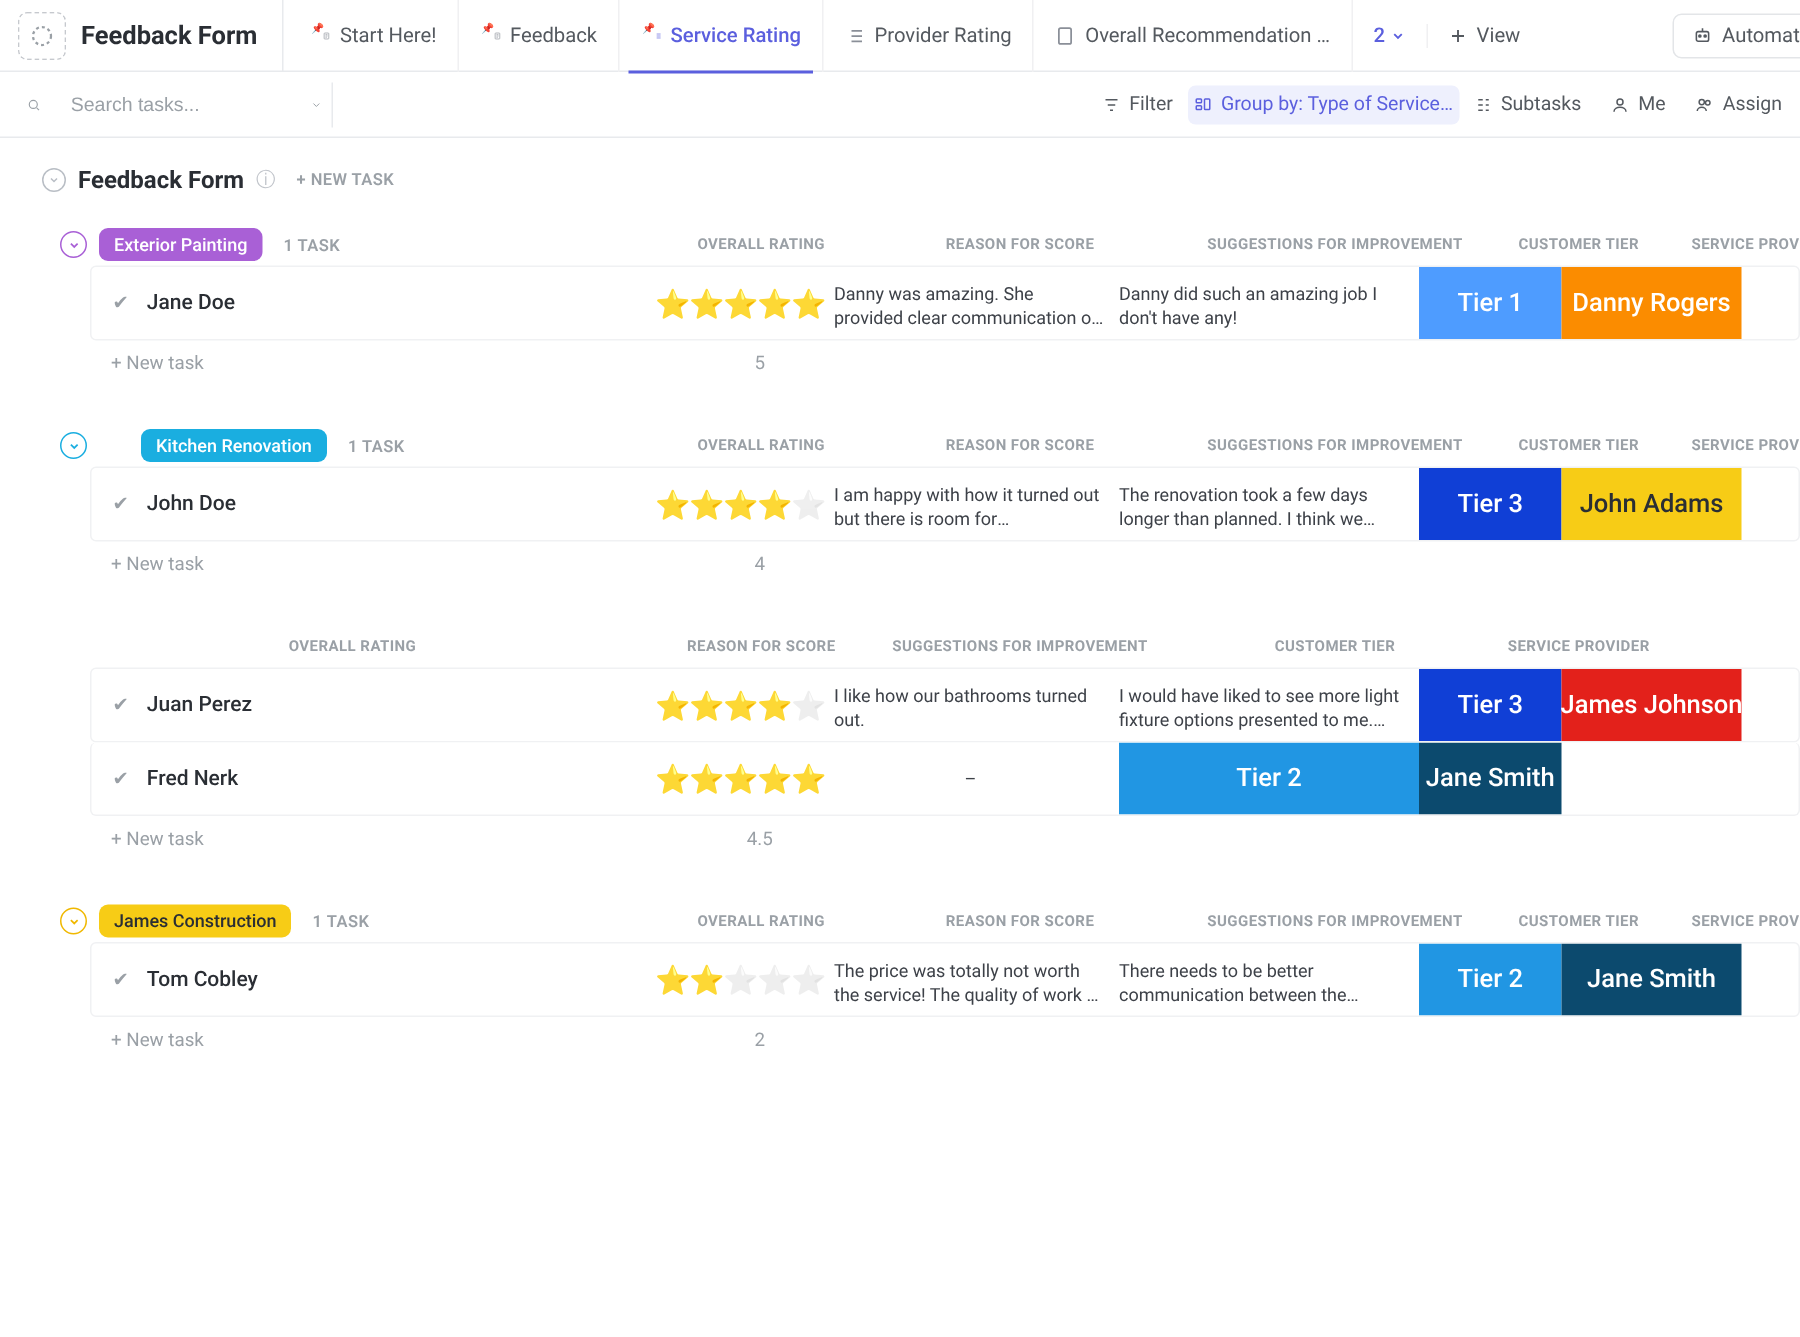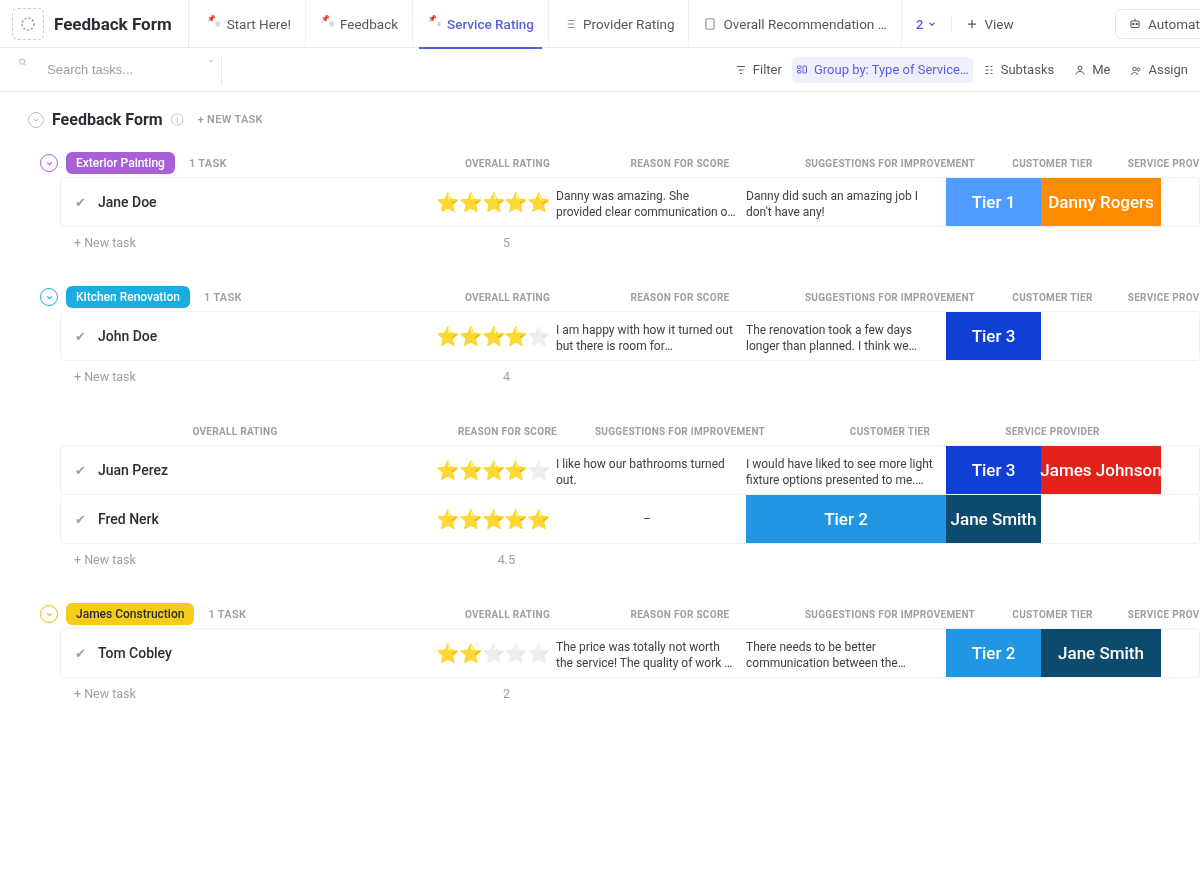--- a/index.html
+++ b/index.html
@@ -90,21 +90,21 @@
   .pin { font-size: 7px; color:#8a8f98; position:relative; top:-5px; left:1px;}
 
   
   .toolbar {
     display: flex; align-items: center;
     height: 44px;
     border-bottom: 1px solid #e8eaed;
     padding: 0 12px;
   }
   .search-wrap {
-    display: flex; gap: 20px;
+    display: flex; align-items: center; gap: 20px;
     width: 210px;
     height: 30px;
     padding: 0 6px;
     border-right: 1px solid #e8eaed;
     color: #9aa0a6;
   }
   .search-input {
     border: none; outline: none;
     font-size: 13px;
     color: #54595f;
@@ -231,21 +231,21 @@
     padding-left: 14px;
     align-items:center;
     height: 30px;
     color:#9aa0a6;
     font-size: 12.5px;
   }
   .row-footer .avg { text-align:center; font-size:12.5px;}
 
   
   .c-purple { background:#a960d6;} .b-purple{ border-color:#a960d6; color:#a960d6;}
-  .c-blue   { background:#1aaee0;} .b-blue  { border-color:#1aaee0; color:#1aaee0;}
+  .c-blue   { background:#1aaee0;margin-left:28px;} .b-blue  { border-color:#1aaee0; color:#1aaee0;}
   .c-pink   { background:#ec4b8a;} .b-pink  { border-color:#ec4b8a; color:#ec4b8a;}
   .c-yellow { background:#f7cc16; color:#2a2e34;} .b-yellow{ border-color:#f0b800; color:#f0b800;}
 
   
   .t-lightblue{background:#4e9cff;}
   .t-blue{background:#103fd6;}
   .t-orange{background:#fb8c00;}
   .t-yellow{background:#f7cc16; color:#2a2e34;}
   .t-red{background:#e3211b;}
   .t-skyblue{background:#2196e3;}
@@ -371,21 +371,21 @@
       </svg>
     <span>Subtasks</span>
   </div>
   <div class="tool-btn">
     <svg width="12" height="12" viewBox="0 0 24 24" fill="none" stroke="currentColor" stroke-width="2">
         <circle cx="12" cy="8" r="4"></circle>
         <path d="M4 21c0-4 4-6 8-6s8 2 8 6"></path>
       </svg>
     <span>Me</span>
   </div>
-  <div class="tool-btn" style="padding-right:0;align-items:flex-end;">
+  <div class="tool-btn" style="padding-right:0;">
     <svg width="12" height="12" viewBox="0 0 24 24" fill="none" stroke="currentColor" stroke-width="2">
         <circle cx="9" cy="8" r="3.5"></circle>
         <circle cx="17" cy="9" r="3"></circle>
         <path d="M3 20c0-3 3-5 6-5s6 2 6 5"></path>
       </svg>
     <span>Assign</span>
   </div>
 </div>
 
 <div class="content">
@@ -459,20 +459,21 @@
 
     <div class="row">
       <div class="name-cell">
         <span class="check-ico">✔</span>
         <span>John Doe</span>
       </div>
       <div class="stars"><span class="">⭐</span><span class="">⭐</span><span class="">⭐</span><span class="">⭐</span><span class="empty">⭐</span></div>
       <div class="txt-cell">I am happy with how it turned out but there is room for improvement</div>
       <div class="txt-cell ">The renovation took a few days longer than planned. I think we could have finished on …</div>
       <div class="tier t-blue">Tier 3</div>
+      <div class="provider t-yellow">John Adams</div>
     </div>
       <div class="row-footer">
         <span>+ New task</span>
         <span class="avg">4</span>
       </div>
     </div>
   </div>
   <div class="group">
     <div class="group-header">
       <div class="col-head">OVERALL RATING</div>

